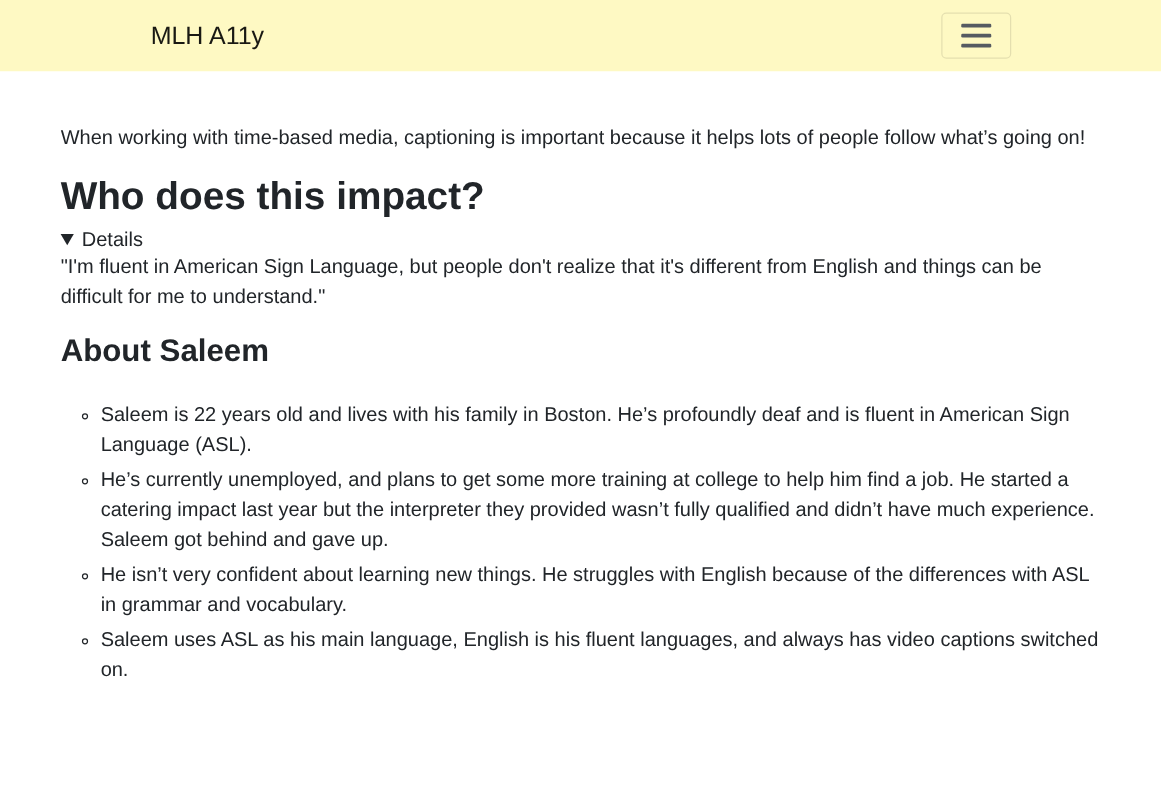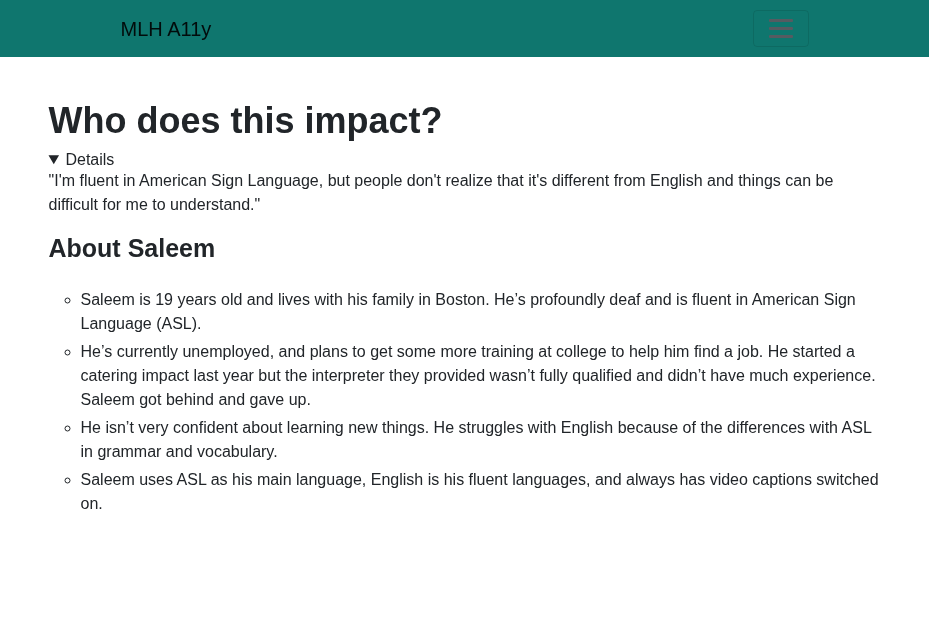--- a/index.html
+++ b/index.html
@@ -13,21 +13,21 @@
   .page {
     width: 929px;
     height: 642px;
     overflow: hidden;
     background: #ffffff;
   }
 
   
   .navbar {
     height: 57px;
-    background: #0f766e;
+    background: #fef9c3;
     display: flex;
     align-items: center;
   }
   .navbar-inner {
     width: 720px;
     margin: 0 auto;
     padding: 0 16px;
     display: flex;
     align-items: center;
     justify-content: space-between;
@@ -72,21 +72,21 @@
     text-align: center;
     margin: 0 0 13px 0;
     color: #212529;
   }
   p.intro {
     font-size: 16px;
     line-height: 24px;
     margin: 0 0 15px 0;
   }
   h2.impact-heading {
-    font-size: 36px;
+    font-size: 31px;
     font-weight: 600;
     line-height: 1.2;
     margin: 0 0 9px 0;
     color: #212529;
   }
   details summary {
     list-style: none;
     font-size: 16px;
     line-height: 24px;
     cursor: pointer;
@@ -141,32 +141,33 @@
           <span class="hamburger-bar"></span>
           <span class="hamburger-bar"></span>
         </span>
       </button>
     </div>
   </nav>
 
   <main>
 
 
+    <p class="intro">When working with time-based media, captioning is important because it helps lots of people follow what’s going on!</p>
 
     <h2 class="impact-heading">Who does this impact?</h2>
 
     <details open="">
 
 
       <p class="quote">"I'm fluent in American Sign Language, but people don't realize that it's different from English and things can be difficult for me to understand."</p>
 
       <h3 class="sub-heading about-heading">About Saleem</h3>
 
       <ul class="about-list">
-        <li>Saleem is 19 years old and lives with his family in Boston. He’s profoundly deaf and is fluent in American Sign Language (ASL).</li>
+        <li>Saleem is 22 years old and lives with his family in Boston. He’s profoundly deaf and is fluent in American Sign Language (ASL).</li>
         <li>He’s currently unemployed, and plans to get some more training at college to help him find a job. He started a catering impact last year but the interpreter they provided wasn’t fully qualified and didn’t have much experience. Saleem got behind and gave up.</li>
         <li>He isn’t very confident about learning new things. He struggles with English because of the differences with ASL in grammar and vocabulary.</li>
         <li>Saleem uses ASL as his main language, English is his fluent languages, and always has video captions switched on.</li>
       </ul>
     </details>
 
   </main>
 </div>
 
 </body></html>

